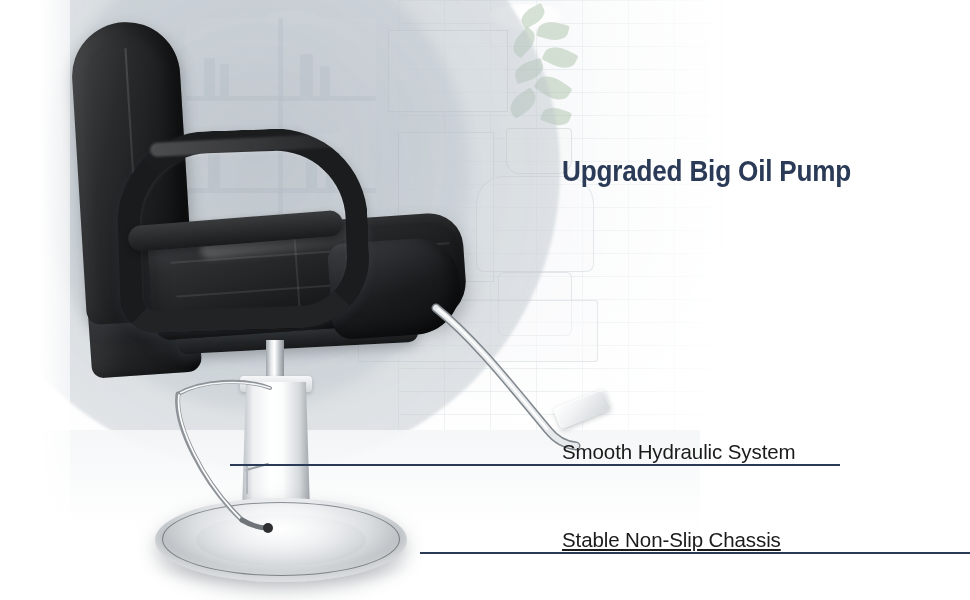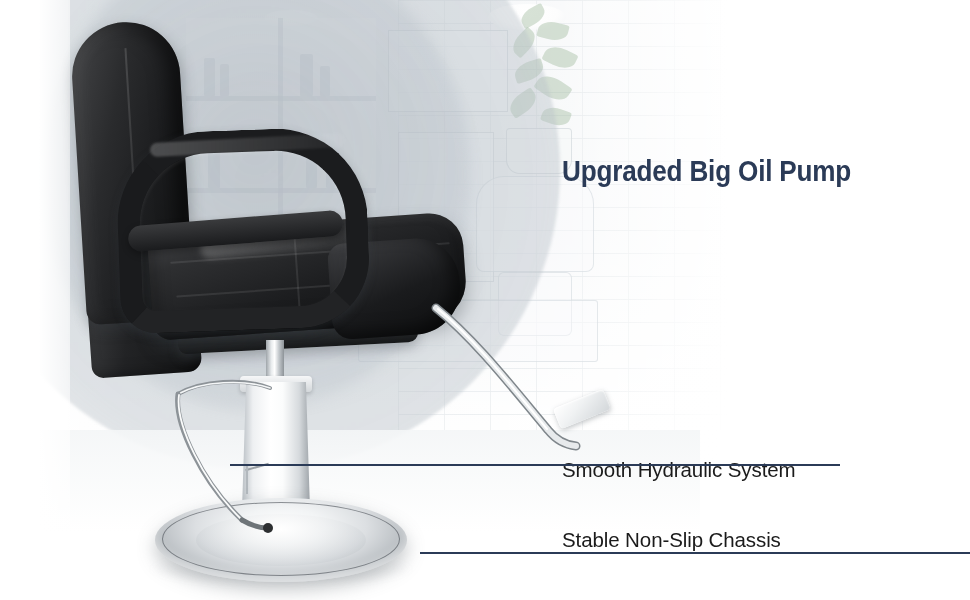--- a/index.html
+++ b/index.html
@@ -141,23 +141,23 @@
   
   .headline { position:absolute; left:562px; top:157px; font-size:29px; line-height:1; font-weight:bold;
       color:#2b3b57; letter-spacing:-.2px; transform:scaleX(.9); transform-origin:left center; white-space:nowrap; }
   .subcopy { position:absolute; left:562px; top:205px; width:400px; font-size:20.5px; line-height:25px;
       color:#1b1b1b; letter-spacing:-.1px; }
 
   
   .callout-label { position:absolute; font-size:20.5px; color:#1b1b1b; letter-spacing:-.1px; white-space:nowrap; }
   .callout-rule { position:absolute; height:2px; background:#2b3b57; }
 
-  .c1-label { left:562px; top:458px; }
+  .c1-label { left:562px; top:440px; }
   .c1-rule  { left:230px; top:464px; width:610px; }
-  .c2-label { left:562px; top:528px; }
+  .c2-label { left:562px; top:528px;text-decoration:underline; }
   .c2-rule  { left:420px; top:552px; width:550px; }
 </style>
 </head>
 <body>
 
 <div id="stage">
 
   <div class="bg-photo">
     <div class="bg-wash"></div>
     <div class="bricks"></div>

